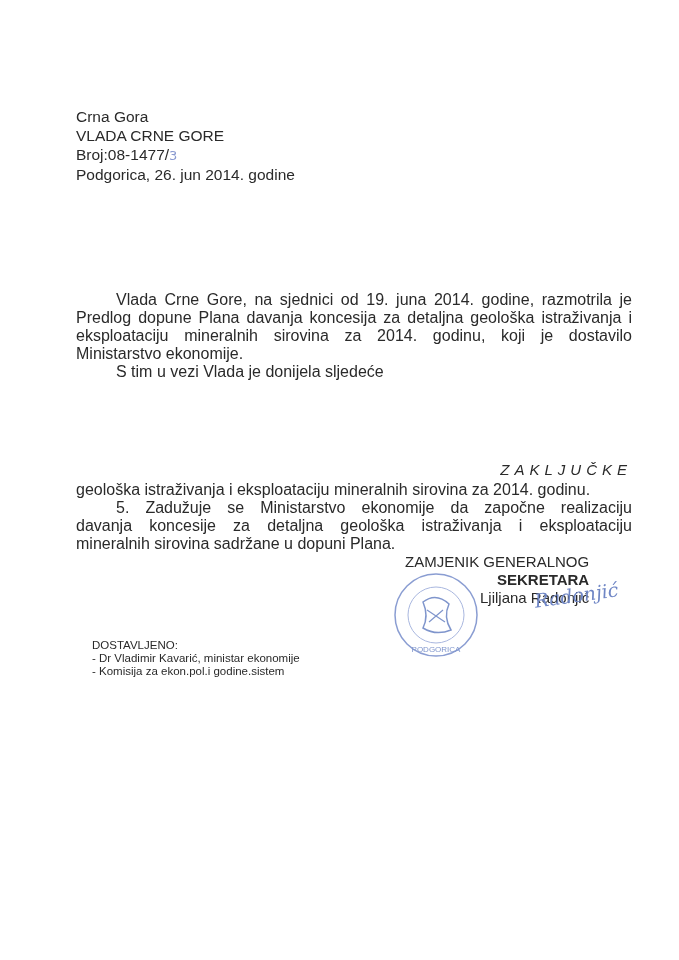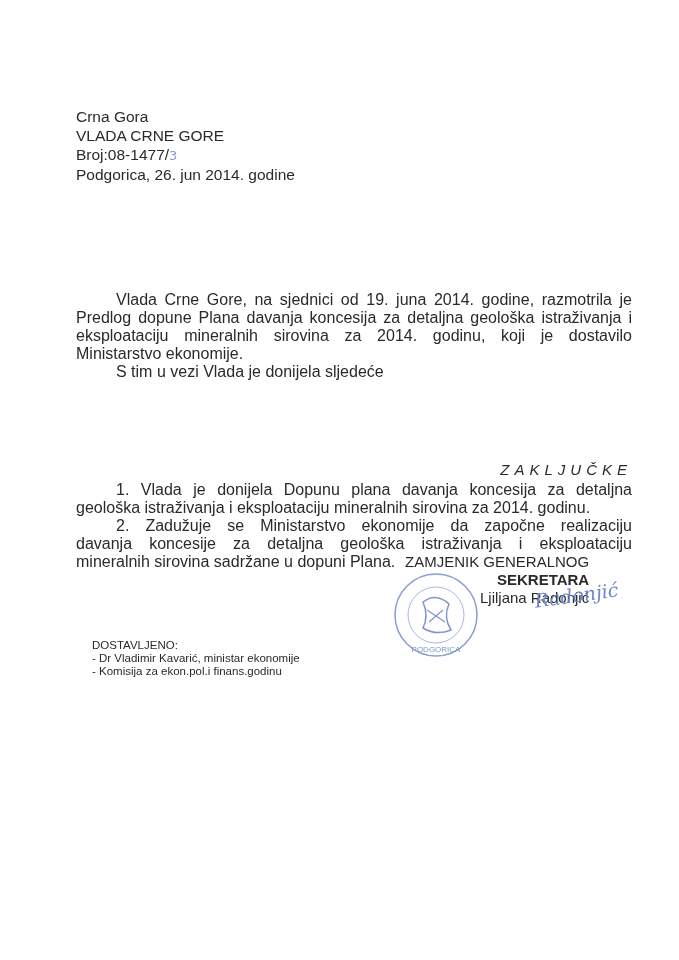--- a/index.html
+++ b/index.html
@@ -30,23 +30,22 @@
   <div class="just ind">Vlada Crne Gore, na sjednici od 19. juna 2014. godine, razmotrila je</div>
   <div class="just">Predlog dopune Plana davanja koncesija za detaljna geološka istraživanja i</div>
   <div class="just">eksploataciju mineralnih sirovina za 2014. godinu, koji je dostavilo</div>
   <div>Ministarstvo ekonomije.</div>
   <div class="ind">S tim u vezi Vlada je donijela sljedeće</div>
 </div>
 
 <div class="abs title">ZAKLJUČKE</div>
 
 <div class="abs body" style="top:481px;">
-  <div class="just ind">1. Vlada je donijela Dopunu plana davanja koncesija za detaljna</div>
   <div>geološka istraživanja i eksploataciju mineralnih sirovina za 2014. godinu.</div>
-  <div class="just ind">2. Zadužuje se Ministarstvo ekonomije da započne realizaciju</div>
+  <div class="just ind">5. Zadužuje se Ministarstvo ekonomije da započne realizaciju</div>
   <div class="just">davanja koncesije za detaljna geološka istraživanja i eksploataciju</div>
   <div>mineralnih sirovina sadržane u dopuni Plana.</div>
 </div>
 
 <svg class="abs stamp" viewBox="0 0 86 86">
   <circle cx="43" cy="43" r="41" fill="none" stroke="#8a9dd2" stroke-width="1.5"></circle>
   <circle cx="43" cy="43" r="28" fill="none" stroke="#a9b7df" stroke-width="1"></circle>
   <path d="M30 30 Q43 20 56 32 Q50 45 58 58 Q43 64 30 56 Q36 44 30 30Z" fill="none" stroke="#7f95cc" stroke-width="1.5"></path>
   <path d="M34 38 L52 50 M36 50 L50 38" stroke="#7f95cc" stroke-width="1.2"></path>
   <text x="43" y="80" font-size="8" text-anchor="middle" fill="#7f95cc" font-family="Liberation Sans, sans-serif">PODGORICA</text>
@@ -55,14 +54,14 @@
 <div class="abs sig">
   <div>ZAMJENIK GENERALNOG</div>
   <div style="padding-left:48px;font-weight:bold;">SEKRETARA</div>
   <div style="padding-left:36px;">Ljiljana Radonjić</div>
 </div>
 <div class="abs" style="left:534px;top:584px;font-family:'DejaVu Serif',serif;font-style:italic;font-size:19px;color:#6f86c5;transform:rotate(-8deg);">Radonjić</div>
 
 <div class="abs dost">
   <div>DOSTAVLJENO:</div>
   <div>- Dr Vladimir Kavarić, ministar ekonomije</div>
-  <div>- Komisija za ekon.pol.i finans.godinu</div>
+  <div>- Komisija za ekon.pol.i godine.sistem</div>
 </div>
 
 </body></html>

